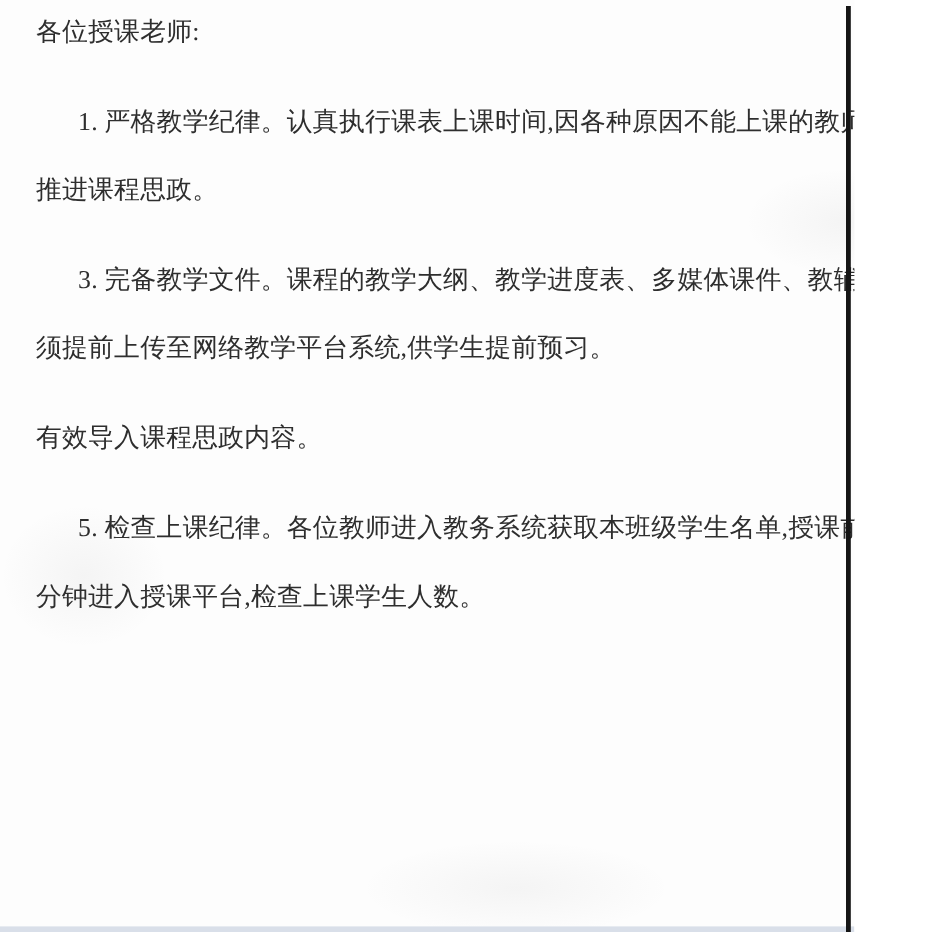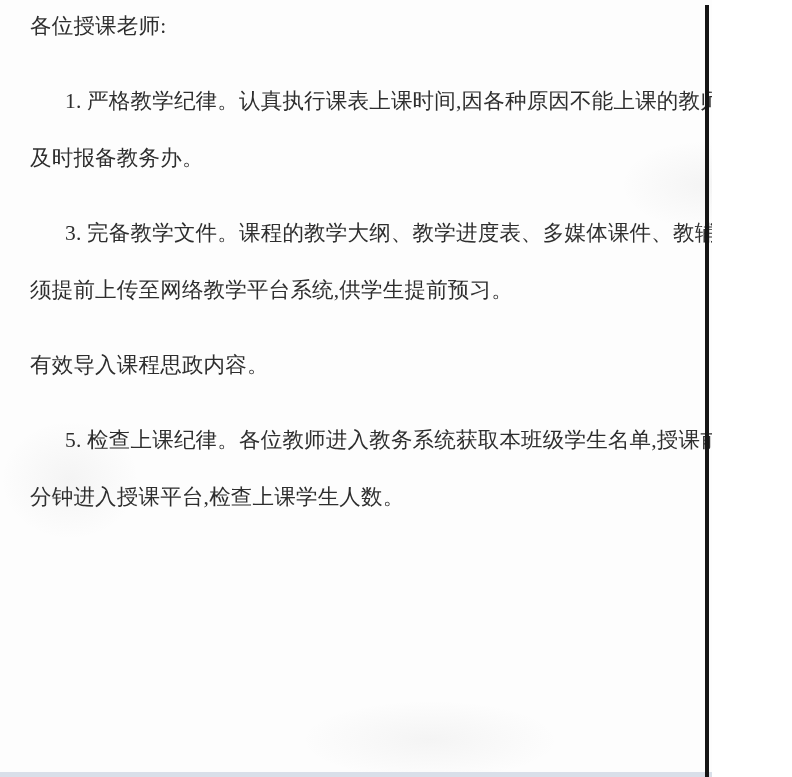--- a/index.html
+++ b/index.html
@@ -77,21 +77,21 @@
   <div class="blotch blotch-a"></div>
   <div class="blotch blotch-b"></div>
   <div class="blotch blotch-c"></div>
 
   <div class="doc" id="doc-body">
       <div class="para">
         <div class="line">各位授课老师:</div>
       </div>
       <div class="para">
         <div class="line indent">1. 严格教学纪律。认真执行课表上课时间,因各种原因不能上课的教师请</div>
-        <div class="line">及时报备教务办。</div>
+        <div class="line">推进课程思政。</div>
       </div>
       <div class="para">
         <div class="line indent">3. 完备教学文件。课程的教学大纲、教学进度表、多媒体课件、教辅材料</div>
         <div class="line">须提前上传至网络教学平台系统,供学生提前预习。</div>
       </div>
       <div class="para">
         <div class="line">有效导入课程思政内容。</div>
       </div>
       <div class="para">
         <div class="line indent">5. 检查上课纪律。各位教师进入教务系统获取本班级学生名单,授课前 10</div>

